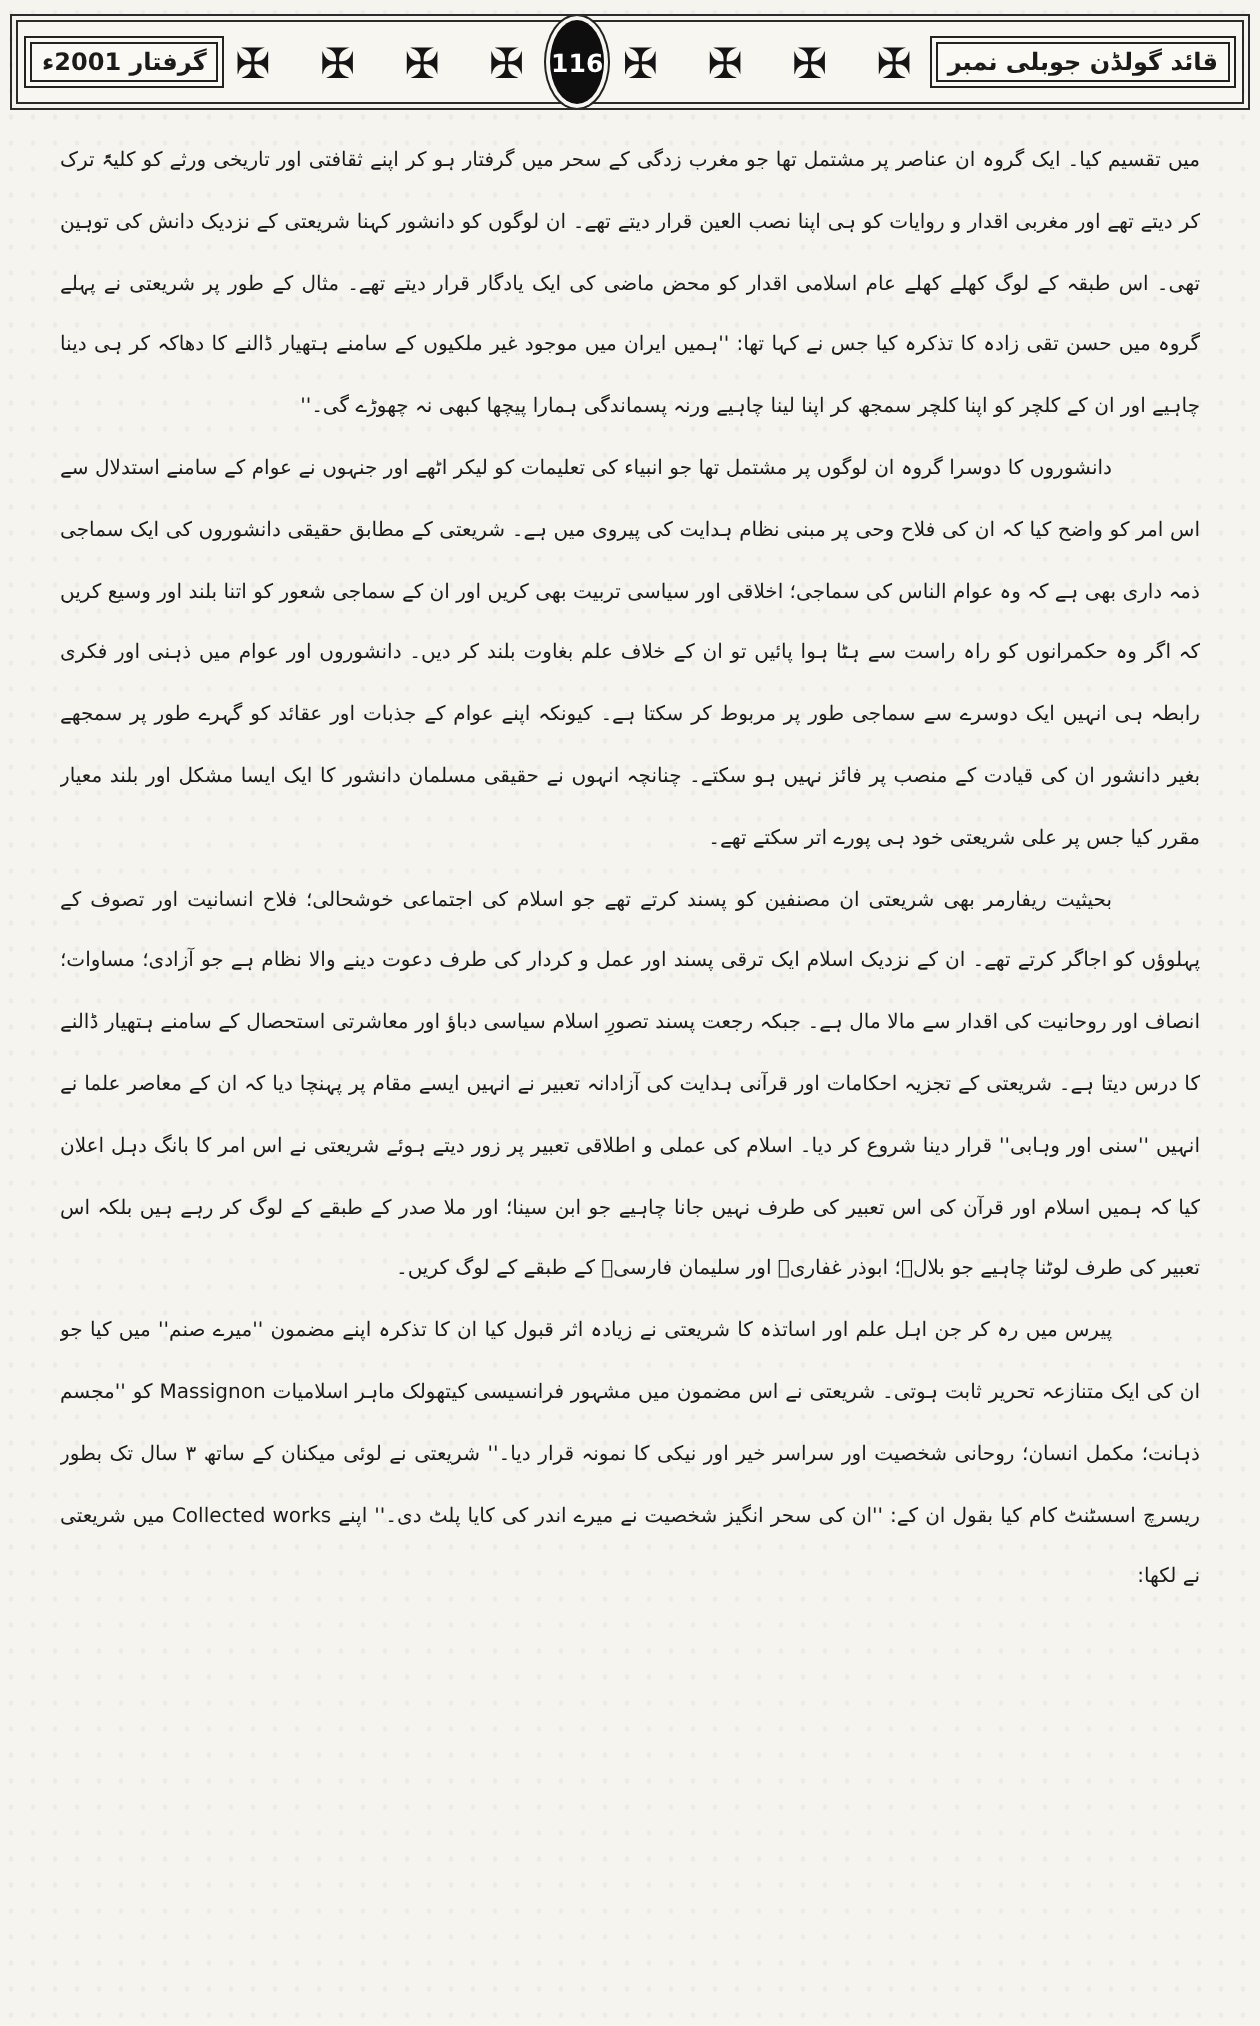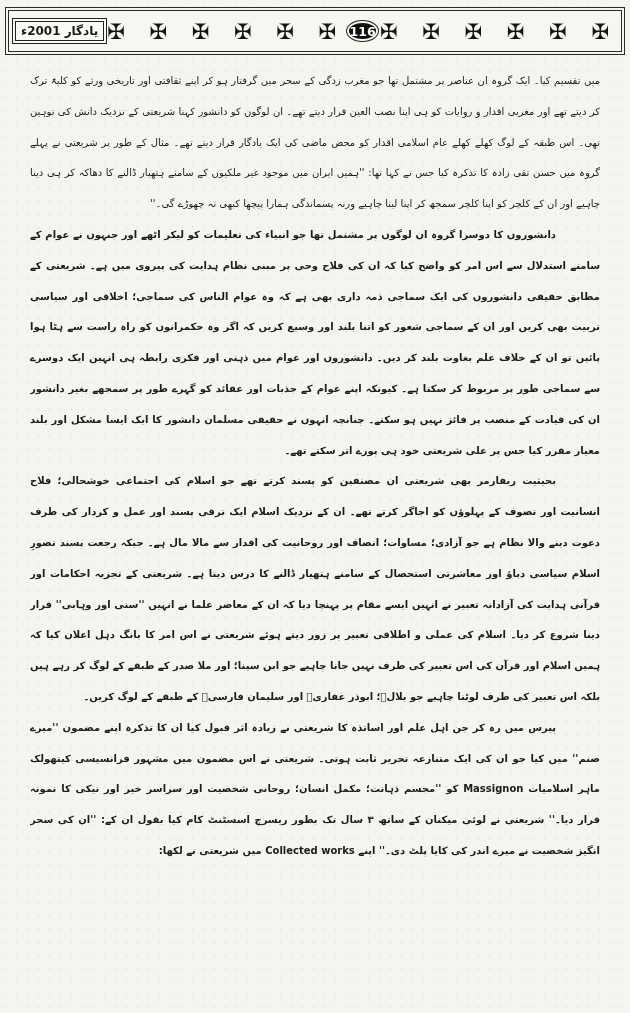--- a/index.html
+++ b/index.html
@@ -41,50 +41,51 @@
     overflow:hidden;
     white-space:nowrap;
     text-align:center;
     font-size:21px;
     letter-spacing:9px;
     color:#141414;
     line-height:1;
     padding-top:2px;
   }
   .badge{
-    min-width:27px;height:16px;
+    min-width:27px;height:42px;
     border-radius:50%;
     background:#0e0e0e;color:#fff;
     display:flex;align-items:center;justify-content:center;
     font-size:12.5px;font-weight:bold;
     box-shadow:0 0 0 2px #f7f6f1,0 0 0 3px #222;
     margin:0 4px;
     direction:ltr;
   }
   
   .text{
     position:absolute;top:66px;right:30px;left:30px;bottom:8px;
     overflow:hidden;
     font-size:10px;
     line-height:30.8px;
     text-align:justify;
   }
   .text p{margin:0;padding:0;}
-  .text p.indent{text-indent:44px;font-weight:bold;}
+  .text p.indent{text-indent:44px;}
 </style>
 </head>
 <body>
 
 <div class="page">
 
   <div class="header">
+    <div class="hbox">قائد گولڈن جوبلی نمبر</div>
     <div class="orn">✠ ✠ ✠ ✠ ✠ ✠ ✠</div>
     <div class="badge">116</div>
     <div class="orn">✠ ✠ ✠ ✠ ✠ ✠ ✠</div>
-    <div class="hbox">یادگار 2001ء</div>
+    <div class="hbox">گرفتار 2001ء</div>
   </div>
 
   <div class="text">
     <p>میں تقسیم کیا۔ ایک گروہ ان عناصر پر مشتمل تھا جو مغرب زدگی کے سحر میں گرفتار ہو کر اپنے ثقافتی اور تاریخی ورثے کو کلیۃً ترک کر دیتے تھے اور مغربی اقدار و روایات کو ہی اپنا نصب العین قرار دیتے تھے۔ ان لوگوں کو دانشور کہنا شریعتی کے نزدیک دانش کی توہین تھی۔ اس طبقہ کے لوگ کھلے کھلے عام اسلامی اقدار کو محض ماضی کی ایک یادگار قرار دیتے تھے۔ مثال کے طور پر شریعتی نے پہلے گروہ میں حسن تقی زادہ کا تذکرہ کیا جس نے کہا تھا: ''ہمیں ایران میں موجود غیر ملکیوں کے سامنے ہتھیار ڈالنے کا دھاکہ کر ہی دینا چاہیے اور ان کے کلچر کو اپنا کلچر سمجھ کر اپنا لینا چاہیے ورنہ پسماندگی ہمارا پیچھا کبھی نہ چھوڑے گی۔''</p>
     <p class="indent">دانشوروں کا دوسرا گروہ ان لوگوں پر مشتمل تھا جو انبیاء کی تعلیمات کو لیکر اٹھے اور جنہوں نے عوام کے سامنے استدلال سے اس امر کو واضح کیا کہ ان کی فلاح وحی پر مبنی نظام ہدایت کی پیروی میں ہے۔ شریعتی کے مطابق حقیقی دانشوروں کی ایک سماجی ذمہ داری بھی ہے کہ وہ عوام الناس کی سماجی؛ اخلاقی اور سیاسی تربیت بھی کریں اور ان کے سماجی شعور کو اتنا بلند اور وسیع کریں کہ اگر وہ حکمرانوں کو راہ راست سے ہٹا ہوا پائیں تو ان کے خلاف علم بغاوت بلند کر دیں۔ دانشوروں اور عوام میں ذہنی اور فکری رابطہ ہی انہیں ایک دوسرے سے سماجی طور پر مربوط کر سکتا ہے۔ کیونکہ اپنے عوام کے جذبات اور عقائد کو گہرے طور پر سمجھے بغیر دانشور ان کی قیادت کے منصب پر فائز نہیں ہو سکتے۔ چنانچہ انہوں نے حقیقی مسلمان دانشور کا ایک ایسا مشکل اور بلند معیار مقرر کیا جس پر علی شریعتی خود ہی پورے اتر سکتے تھے۔</p>
     <p class="indent">بحیثیت ریفارمر بھی شریعتی ان مصنفین کو پسند کرتے تھے جو اسلام کی اجتماعی خوشحالی؛ فلاح انسانیت اور تصوف کے پہلوؤں کو اجاگر کرتے تھے۔ ان کے نزدیک اسلام ایک ترقی پسند اور عمل و کردار کی طرف دعوت دینے والا نظام ہے جو آزادی؛ مساوات؛ انصاف اور روحانیت کی اقدار سے مالا مال ہے۔ جبکہ رجعت پسند تصورِ اسلام سیاسی دباؤ اور معاشرتی استحصال کے سامنے ہتھیار ڈالنے کا درس دیتا ہے۔ شریعتی کے تجزیہ احکامات اور قرآنی ہدایت کی آزادانہ تعبیر نے انہیں ایسے مقام پر پہنچا دیا کہ ان کے معاصر علما نے انہیں ''سنی اور وہابی'' قرار دینا شروع کر دیا۔ اسلام کی عملی و اطلاقی تعبیر پر زور دیتے ہوئے شریعتی نے اس امر کا بانگ دہل اعلان کیا کہ ہمیں اسلام اور قرآن کی اس تعبیر کی طرف نہیں جانا چاہیے جو ابن سینا؛ اور ملا صدر کے طبقے کے لوگ کر رہے ہیں بلکہ اس تعبیر کی طرف لوٹنا چاہیے جو بلالؓ؛ ابوذر غفاریؓ اور سلیمان فارسیؓ کے طبقے کے لوگ کریں۔</p>
     <p class="indent">پیرس میں رہ کر جن اہل علم اور اساتذہ کا شریعتی نے زیادہ اثر قبول کیا ان کا تذکرہ اپنے مضمون ''میرے صنم'' میں کیا جو ان کی ایک متنازعہ تحریر ثابت ہوتی۔ شریعتی نے اس مضمون میں مشہور فرانسیسی کیتھولک ماہر اسلامیات Massignon کو ''مجسم ذہانت؛ مکمل انسان؛ روحانی شخصیت اور سراسر خیر اور نیکی کا نمونہ قرار دیا۔'' شریعتی نے لوئی میکنان کے ساتھ ۳ سال تک بطور ریسرچ اسسٹنٹ کام کیا بقول ان کے: ''ان کی سحر انگیز شخصیت نے میرے اندر کی کایا پلٹ دی۔'' اپنے Collected works میں شریعتی نے لکھا:</p>
 
   </div>
 

